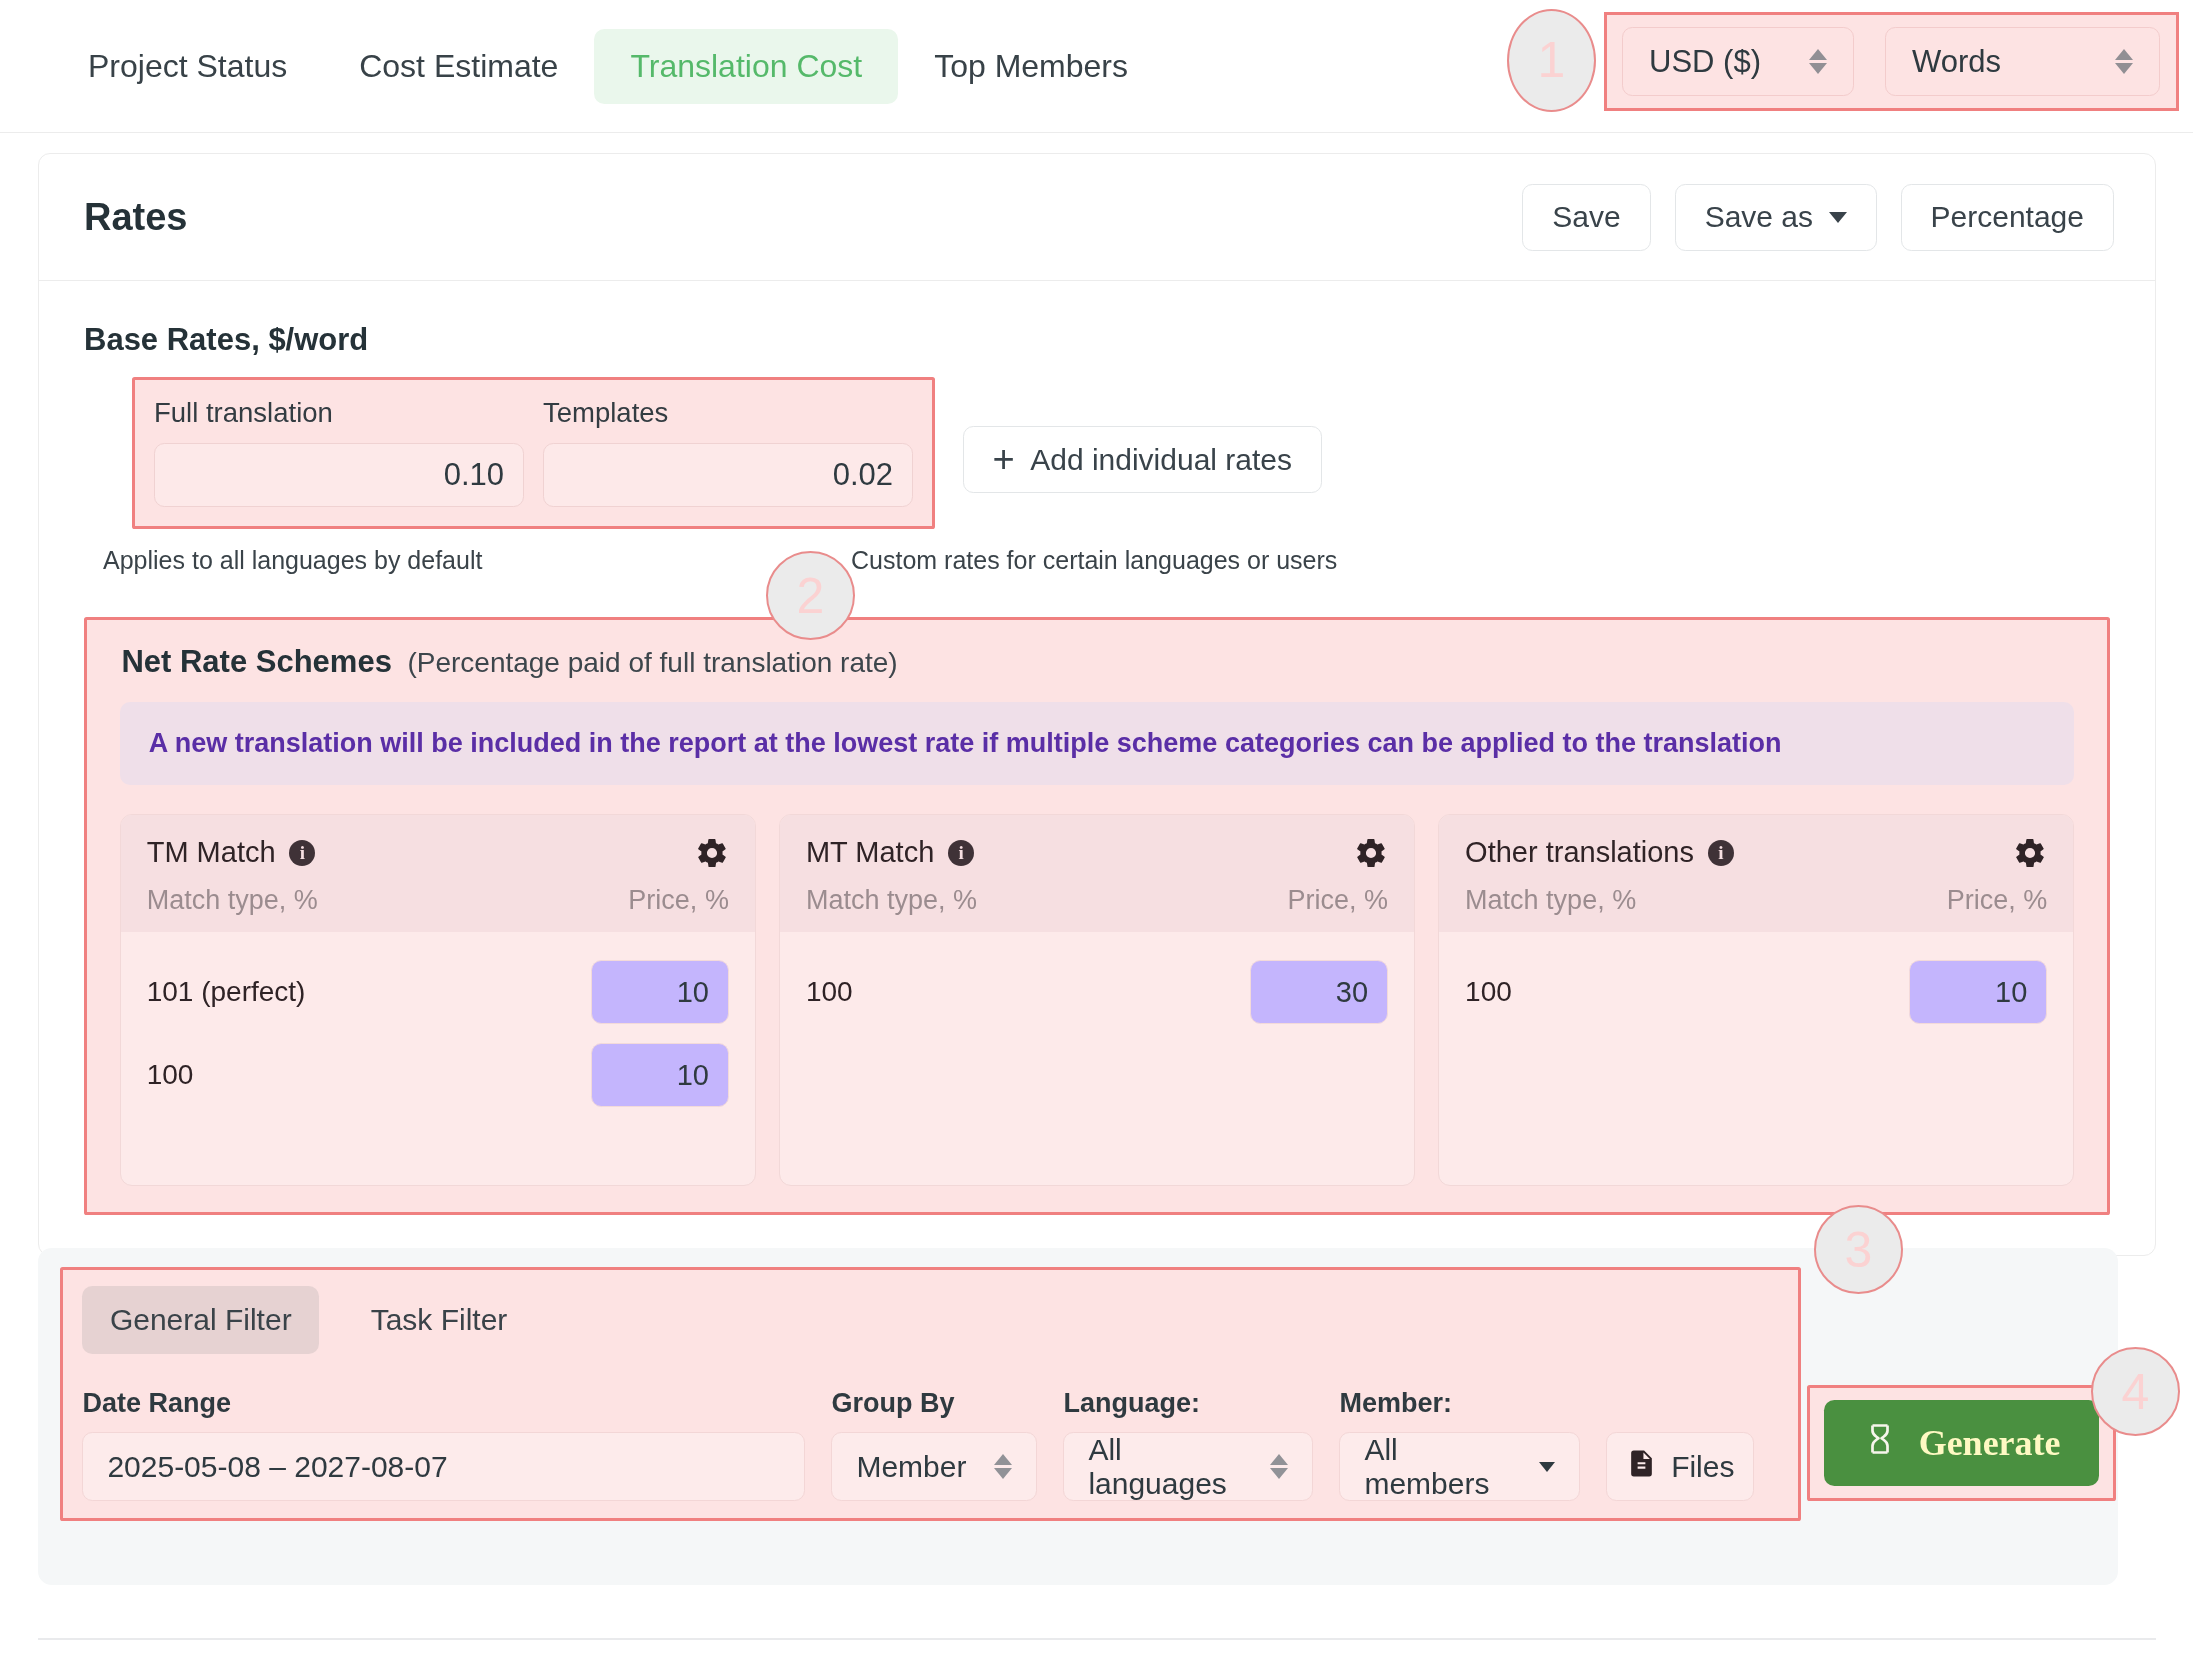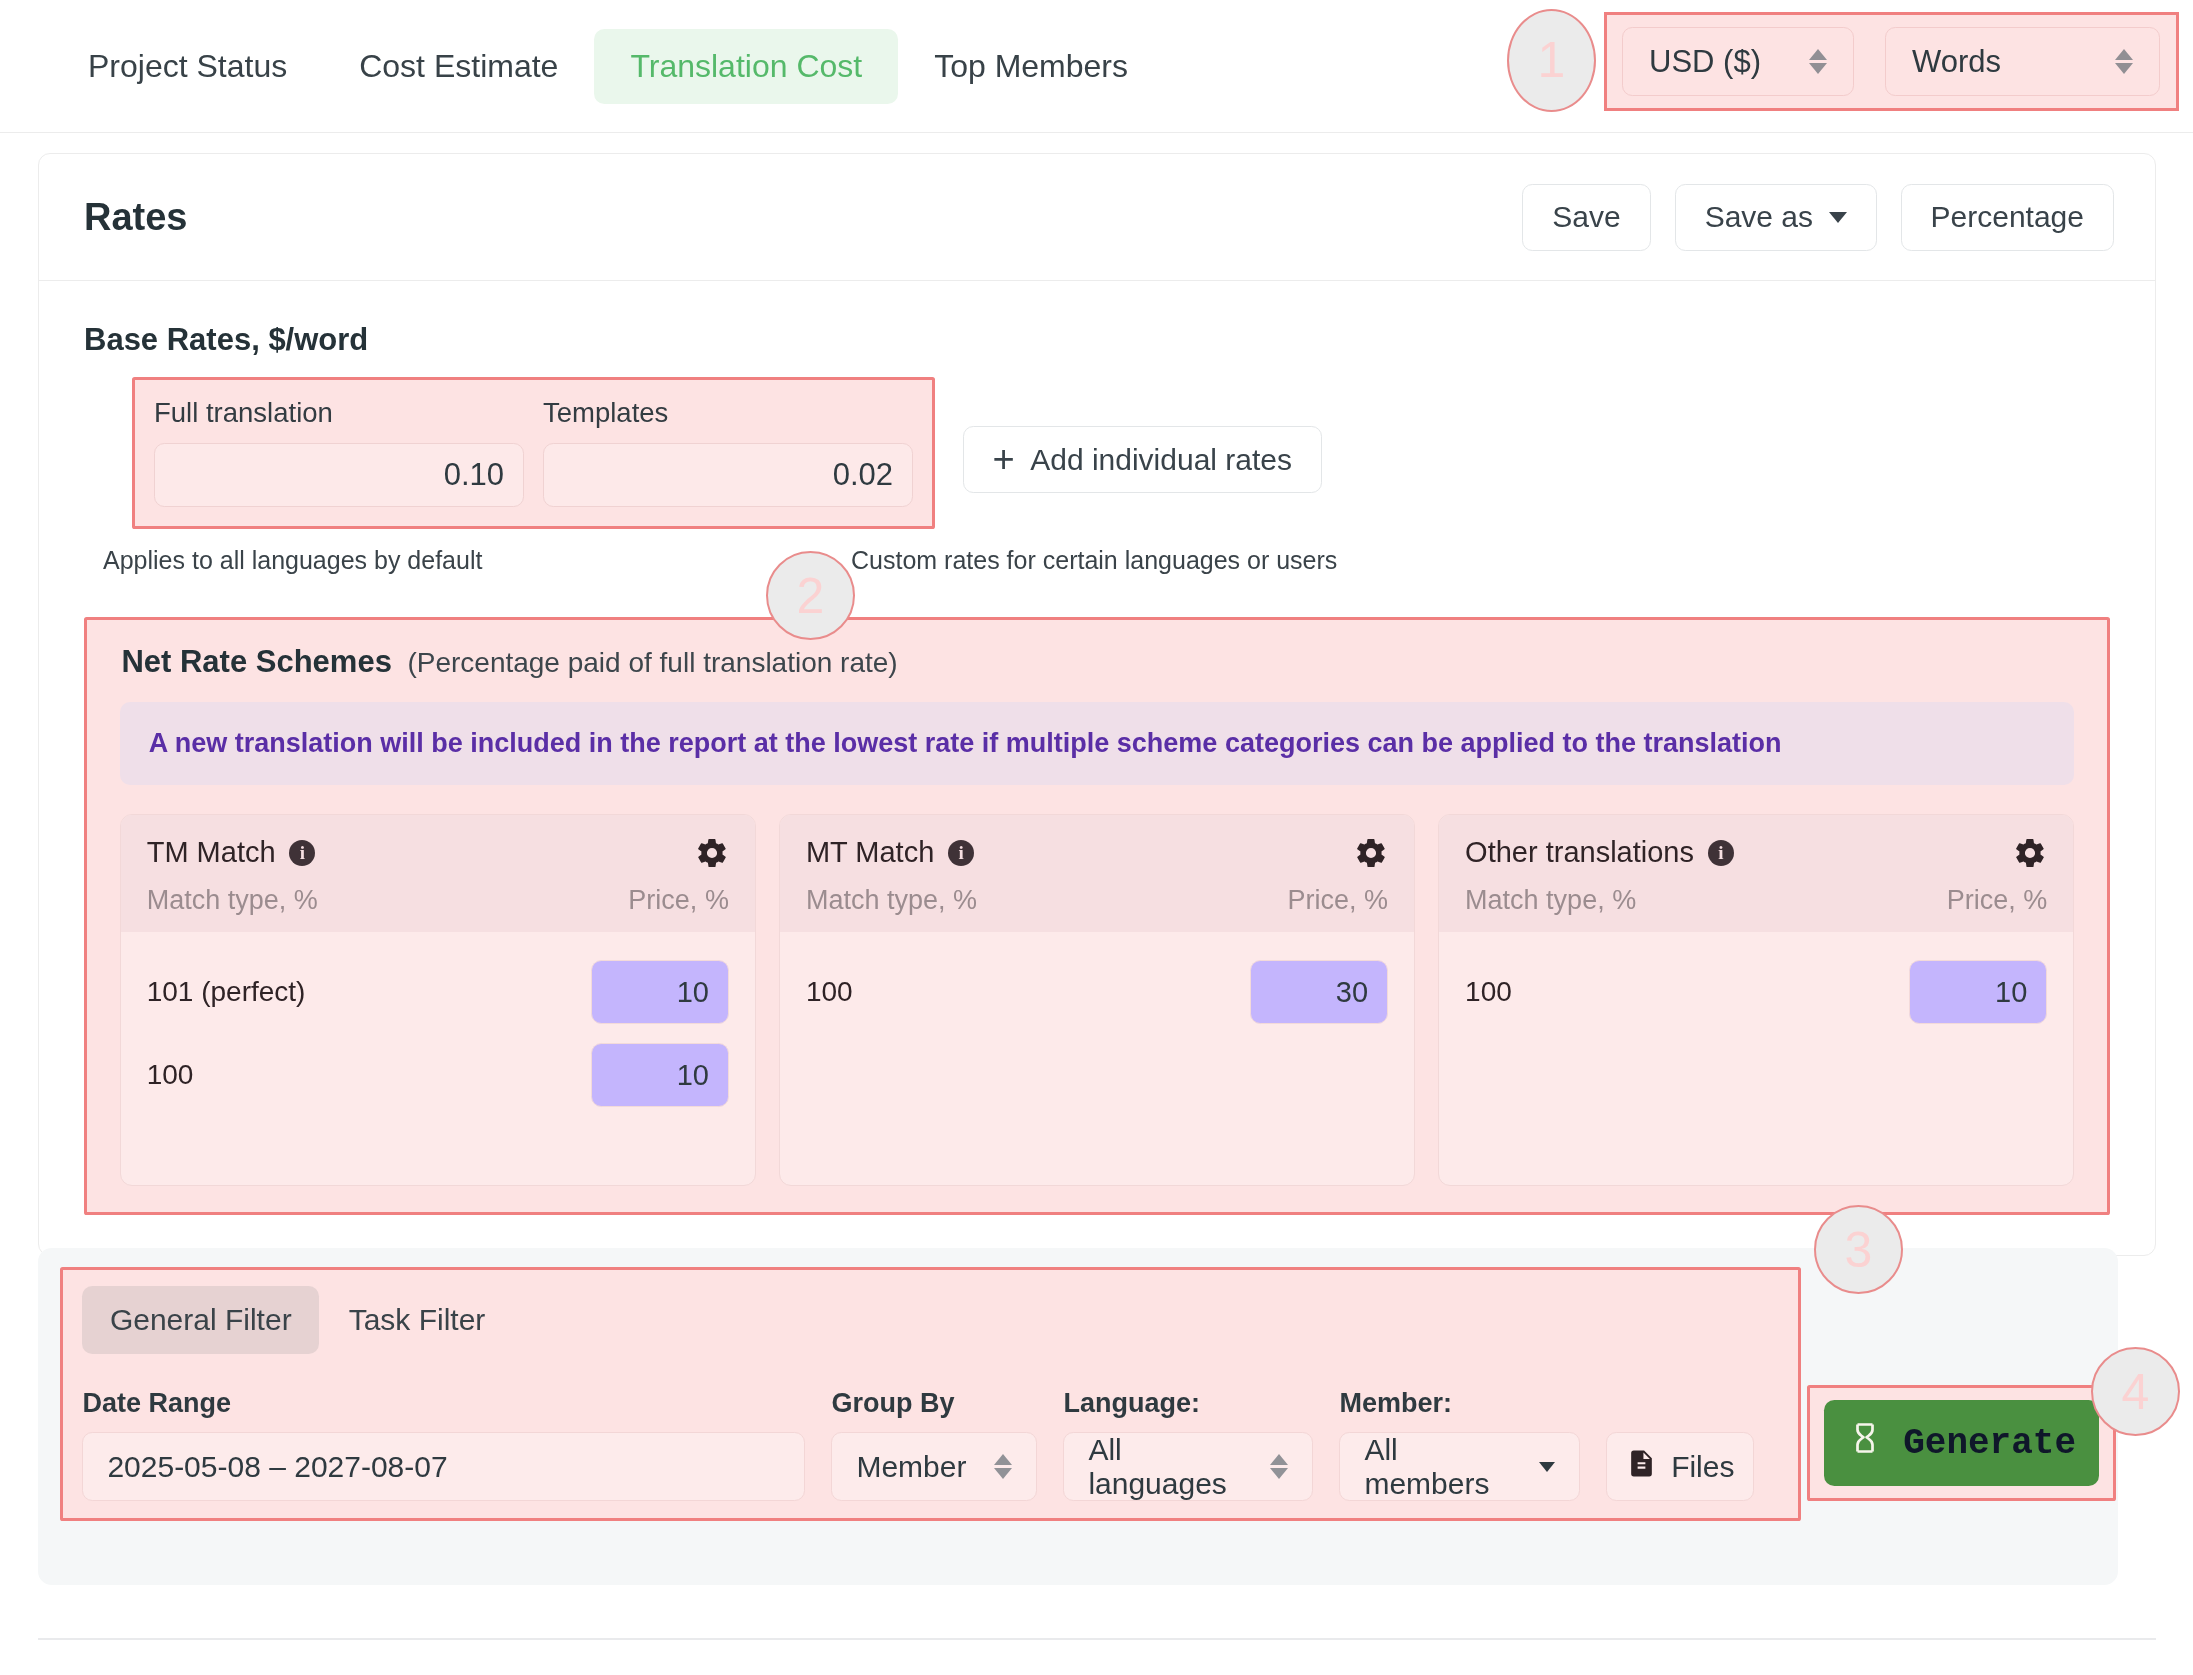--- a/index.html
+++ b/index.html
@@ -225,21 +225,21 @@
     border-radius: 13.8px;
     min-height: 337px;
   }
   .filter-hl {
     position: absolute;
     left: 22.4px; top: 19px;
     width: 1741px;
     padding: 15.5px 19px 17px 19px;
     border-radius: 2.6px;
   }
-  .filter-tabs { display: flex; align-items: center; gap: 2px; margin-bottom: 34px; }
+  .filter-tabs { display: flex; align-items: center; gap: 24px; margin-bottom: 34px; }
   .ftab {
     font-size: 30px; color: #3a4349;
     padding: 17px 27.5px; border-radius: 10.3px;
     cursor: pointer;
   }
   .ftab.active { background: #e6d2d2; }
   .filter-fields { display: flex; align-items: flex-end; gap: 26px; }
   .field-label { font-size: 27px; font-weight: bold; color: #2f3a40; margin-bottom: 13.8px; }
   .field-box {
     background: #fdebeb;
@@ -264,27 +264,27 @@
     left: 1807px; top: 1385px;
     padding: 12px 13.8px;
     border-radius: 2.6px;
   }
   .gen-btn {
     background: #4a9040;
     border: none;
     border-radius: 10.3px;
     height: 86px;
     width: 275px;
-    color: #0f172a;
+    color: #fef9c3;
     font-size: 36px;
     font-weight: bold;
     display: flex; align-items: center; justify-content: center;
     gap: 20.6px;
     cursor: pointer;
-    font-family: Liberation Mono, monospace;
+    font-family: Liberation Serif, serif;
   }
 
   .bottom-divider {
     position: absolute;
     left: 38px; top: 1638px;
     width: 2118px; height: 1.7px;
     background: #e9eaec;
   }
 </style>
 </head>

